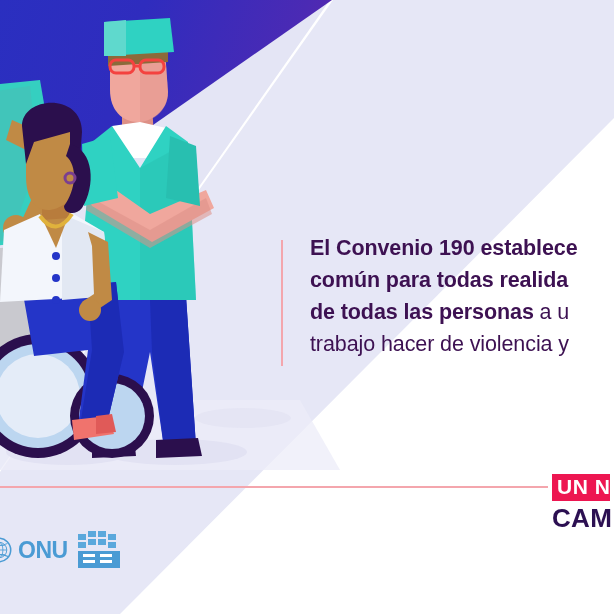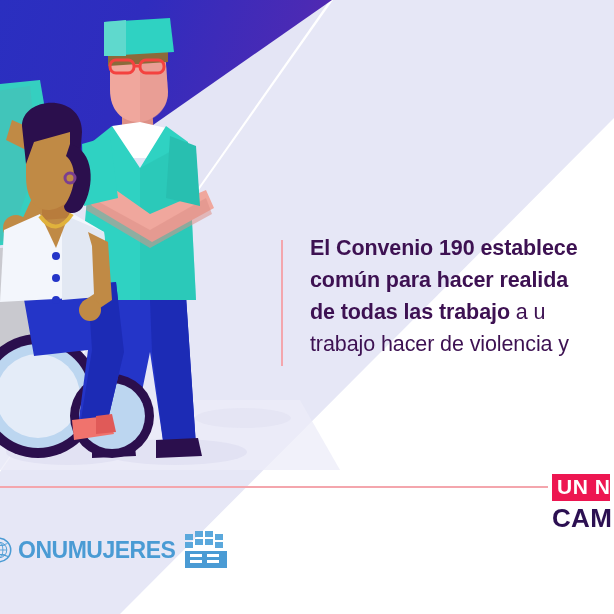--- a/index.html
+++ b/index.html
@@ -207,44 +207,43 @@
   </svg>
 
   <div class="rule-h"></div>
   <div class="rule-v"></div>
 
   <div class="headline">
     <span class="ln">
       <b>El Convenio 190 establece</b><span class="reg"></span>
     </span>
     <span class="ln">
-      <b>común para hacer realida</b><span class="reg"></span>
-    </span>
-    <span class="ln">
-      <b>de todas las trabajo</b><span class="reg"> a u</span>
+      <b>común para todas realida</b><span class="reg"></span>
+    </span>
+    <span class="ln">
+      <b>de todas las personas</b><span class="reg"> a u</span>
     </span>
     <span class="ln">
       <b></b><span class="reg">trabajo hacer de violencia y</span>
     </span>
   </div>
 
   <div class="onu-logo">
     <svg class="onu-emblem" viewBox="0 0 40 40">
       <circle cx="20" cy="20" r="18" fill="none" stroke="#4a9bd4" stroke-width="2.4"></circle>
       <circle cx="20" cy="20" r="12" fill="none" stroke="#4a9bd4" stroke-width="1.4"></circle>
       <ellipse cx="20" cy="20" rx="6" ry="12" fill="none" stroke="#4a9bd4" stroke-width="1.3"></ellipse>
       <line x1="8" y1="20" x2="32" y2="20" stroke="#4a9bd4" stroke-width="1.3"></line>
       <line x1="11" y1="13" x2="29" y2="13" stroke="#4a9bd4" stroke-width="1.1"></line>
       <line x1="11" y1="27" x2="29" y2="27" stroke="#4a9bd4" stroke-width="1.1"></line>
       <path d="M6 30 Q20 24 34 30" fill="none" stroke="#4a9bd4" stroke-width="1.8"></path>
       <path d="M7 10 Q20 16 33 10" fill="none" stroke="#4a9bd4" stroke-width="1.4"></path>
     </svg>
     <div class="onu-words">
       <span>ONU</span>
-      <span>MUJERES</span>
     </div>
     <svg class="onu-grid" viewBox="0 0 46 40">
 
       <g fill="#5aa8dc">
         <rect x="2" y="4" width="8" height="6"></rect>
         <rect x="12" y="1" width="8" height="6"></rect>
         <rect x="22" y="1" width="8" height="6"></rect>
         <rect x="32" y="4" width="8" height="6"></rect>
         <rect x="2" y="12" width="8" height="6"></rect>
         <rect x="12" y="9" width="8" height="6"></rect>

